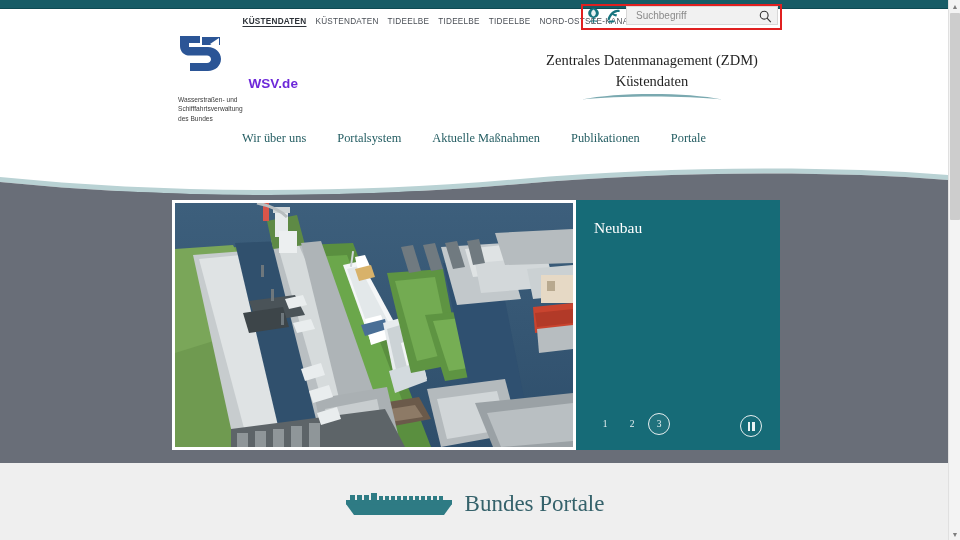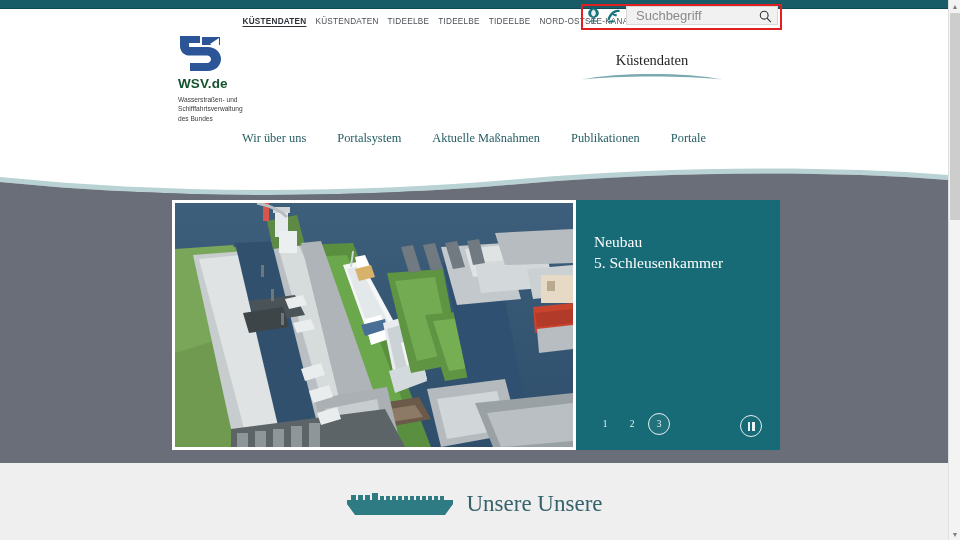--- a/index.html
+++ b/index.html
@@ -56,21 +56,21 @@
     position: relative;
     width: 152px; height: 19px;
     background: #f1f1f1;
     border: 1px solid #d8d8d8;
     display: flex; align-items: center;
   }
   .search-input {
     border: 0; outline: 0; background: transparent;
     width: 118px; height: 24px;
     margin-left: 9px;
-    font-size: 13px;
+    font-size: 10px;
     color: #6b6b6b;
     font-family: "Liberation Sans", sans-serif;
   }
   .search-input::placeholder { color: #8a8a8a; }
   .search-btn {
     position: absolute; right: 4px; top: 1px;
     width: 16px; height: 16px;
     background: transparent; border: 0; cursor: pointer;
     display: flex; align-items: center; justify-content: center;
   }
@@ -81,22 +81,22 @@
     top: 4px; left: 581px;
     width: 201px; height: 26px;
     border: 2px solid #e02020;
     pointer-events: none;
   }
 
   
   .logo-block { position: absolute; top: 33px; left: 178px; width: 120px; }
   .logo-mark { width: 46px; height: 40px; display: block; margin-bottom: 4px; }
   .logo-word {
-    font-size: 13.5px; font-weight: bold; color: #14532d;
-    letter-spacing: .1px; line-height: 1.1;
+    font-size: 13.5px; font-weight: bold; color: #6d28d9;
+    letter-spacing: .1px; line-height: 1.1; text-align: right;
   }
   .logo-sub {
     margin-top: 3px;
     font-size: 6.6px; color: #3c3c3c; line-height: 1.45;
   }
 
   
   .site-title {
     position: absolute; top: 50px; left: 454px;
     width: 396px; text-align: center;
@@ -151,21 +151,21 @@
     position: relative;
     width: 404px; height: 250px;
     border: 3px solid #ffffff;
     overflow: hidden;
     background: #3f5f7a;
   }
   .slide-img svg { display: block; }
   .slide-caption {
     width: 204px; height: 250px;
     background: #166b77;
-    padding: 32px 17px 0 18px;
+    padding: 18px 17px 0 18px;
     position: relative;
   }
   .cap-title {
     font-family: "Liberation Serif", serif;
     color: #ffffff;
     font-size: 15.5px;
     line-height: 1.33;
     margin-bottom: 13px;
   }
   .cap-text {
@@ -291,20 +291,21 @@
     </svg>
     <div class="logo-word">WSV.de</div>
     <div class="logo-sub">
       <div>Wasserstraßen- und</div>
       <div>Schifffahrtsverwaltung</div>
       <div>des Bundes</div>
     </div>
   </div>
 
   <div class="site-title">
+    <div class="line">Zentrales Datenmanagement (ZDM)</div>
     <div class="line">Küstendaten</div>
     <svg class="title-swoosh" viewBox="0 0 140 9">
       <path d="M0 7.5 C35 0.2 105 0.2 140 7.5 C105 3.4 35 3.4 0 7.5 Z" fill="#7aa9b0"></path>
     </svg>
   </div>
 
   <nav class="main-nav">
     <a href="#">Wir über uns</a>
     <a href="#">Portalsystem</a>
     <a href="#">Aktuelle Maßnahmen</a>
@@ -433,21 +434,20 @@
             <rect x="86" y="62" width="3" height="12"></rect>
             <rect x="96" y="86" width="3" height="12"></rect>
             <rect x="106" y="110" width="3" height="12"></rect>
           </g>
         </svg>
       </div>
 
       <div class="slide-caption">
         <div class="cap-title">
           <div>Neubau</div>
-          <div>5. Schleusenkammer</div>
         </div>
 
         <div class="slide-controls">
           <div class="dot">1</div>
           <div class="dot">2</div>
           <div class="dot active">3</div>
           <div class="pause-btn">
             <i></i>
             <i></i>
           </div>
@@ -470,21 +470,21 @@
             <rect x="53" y="5" width="4" height="4"></rect>
           <rect x="59" y="5" width="4" height="4"></rect>
             <rect x="65" y="5" width="4" height="4"></rect>
           <rect x="71" y="5" width="4" height="4"></rect>
             <rect x="77" y="5" width="4" height="4"></rect>
           <rect x="83" y="5" width="4" height="4"></rect>
             <rect x="89" y="5" width="4" height="4"></rect>
           <rect x="95" y="5" width="4" height="4"></rect>
         </g>
       </svg>
-      <div class="portals-title">Unsere Unsere</div>
+      <div class="portals-title">Bundes Portale</div>
     </div>
   </div>
 
   <div class="scrollbar">
     <div class="sb-arrow up">▲</div>
     <div class="sb-thumb"></div>
     <div class="sb-arrow down">▼</div>
   </div>
 
 </div>

